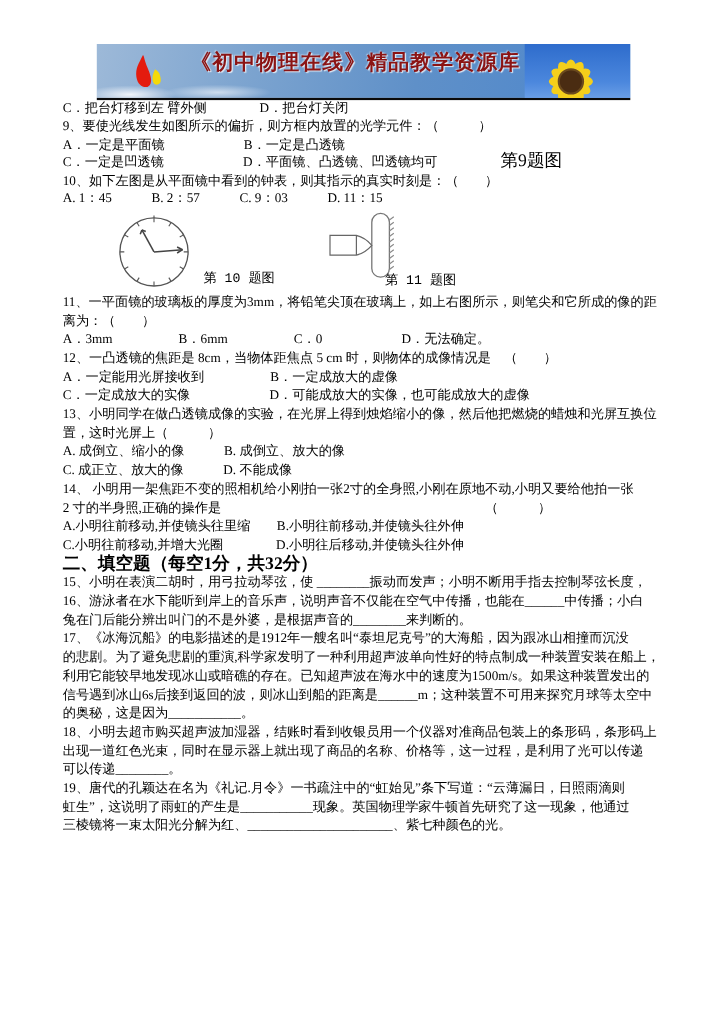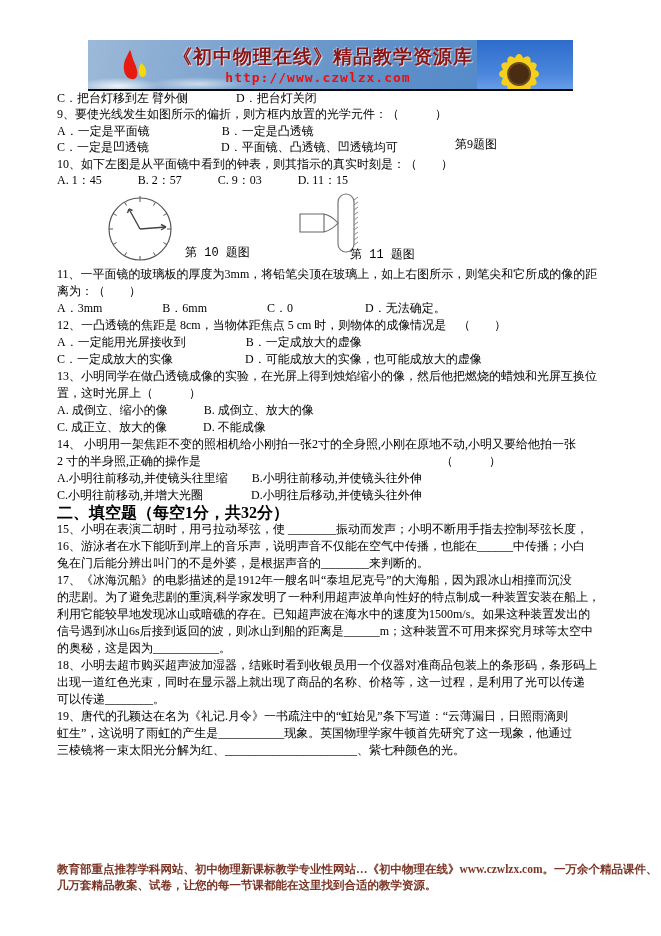--- a/index.html
+++ b/index.html
@@ -24,42 +24,41 @@
           background:linear-gradient(180deg,#2e6ccc 0%,#4b87dd 70%,#699ee6 100%);}
   
   .content{position:absolute;left:57px;top:90px;width:548px;}
   .tline{white-space:pre;font-size:12px;height:16.4px;line-height:16.4px;}
   .lines.bottom .tline{height:17px;line-height:17px;}
   .tline.bold{font-weight:bold;font-size:16px;}
   .figure-area{position:relative;width:548px;height:78px;}
   .cap{position:absolute;font-size:12px;white-space:pre;font-family:Liberation Mono, monospace;}
   .cap10{left:128px;top:56px;}
   .cap11{left:293px;top:58px;}
-  .cap9{position:absolute;left:398px;top:46px;font-size:12px;}
+  .cap9{position:absolute;left:398px;top:46px;font-size:16px;}
   .clock-svg{position:absolute;left:48px;top:6px;}
   .pg-svg{position:absolute;left:240px;top:4px;}
   
   .footer{position:absolute;left:57px;top:861px;width:560px;
           font-size:11.5px;font-weight:bold;color:#7a3526;line-height:16px;}
   .footer .tline{font-size:11.5px;height:16px;line-height:16px;white-space:pre;}
 </style>
 </head>
 <body>
 
 <div class="page">
 
   <div class="banner">
     <div class="clouds"></div>
     <svg class="logo" width="40" height="40" viewBox="0 0 40 40">
       <path d="M14 4 C10 12 7 16 8 24 C9 31 14 34 18 33 C21 32 22 28 21 24 C20 19 17 14 16 10 C15 7 15 5 14 4 Z" fill="#e41b0e"></path>
       <path d="M25 17 C23 21 22 24 23 28 C24 31 27 32 29 30 C31 28 30 24 29 21 C28 19 26 18 25 17 Z" fill="#f5d908"></path>
     </svg>
     <div class="banner-text">
       <div class="banner-title">《初中物理在线》精品教学资源库</div>
-      <div class="banner-url">http://www.czwlzx.com</div>
     </div>
     <div class="sun-panel">
       <svg width="96" height="49" viewBox="0 0 96 49">
         <g transform="translate(42,34)">
           <g fill="#f2c placeholder" fill-opacity="1">
             <ellipse rx="7" ry="20" fill="#f4cf1b"></ellipse>
             <ellipse rx="7" ry="20" fill="#f4cf1b" transform="rotate(30)"></ellipse>
             <ellipse rx="7" ry="20" fill="#f4cf1b" transform="rotate(60)"></ellipse>
             <ellipse rx="7" ry="20" fill="#f4cf1b" transform="rotate(90)"></ellipse>
             <ellipse rx="7" ry="20" fill="#f4cf1b" transform="rotate(120)"></ellipse>
@@ -154,18 +153,14 @@
         <div class="tline">的奥秘，这是因为___________。</div>
         <div class="tline">18、小明去超市购买超声波加湿器，结账时看到收银员用一个仪器对准商品包装上的条形码，条形码上</div>
         <div class="tline">出现一道红色光束，同时在显示器上就出现了商品的名称、价格等，这一过程，是利用了光可以传递</div>
         <div class="tline">可以传递________。</div>
         <div class="tline">19、唐代的孔颖达在名为《礼记.月令》一书疏注中的“虹始见”条下写道：“云薄漏日，日照雨滴则</div>
         <div class="tline">虹生”，这说明了雨虹的产生是___________现象。英国物理学家牛顿首先研究了这一现象，他通过</div>
         <div class="tline">三棱镜将一束太阳光分解为红、______________________、紫七种颜色的光。</div>
       </div>
   </div>
 
-  <div class="footer" id="footer-lines">
-      <div class="tline">教育部重点推荐学科网站、初中物理新课标教学专业性网站…《初中物理在线》www.czwlzx.com。一万余个精品课件、</div>
-      <div class="tline">几万套精品教案、试卷，让您的每一节课都能在这里找到合适的教学资源。</div>
-    </div>
 
 </div>
 
 </body></html>

